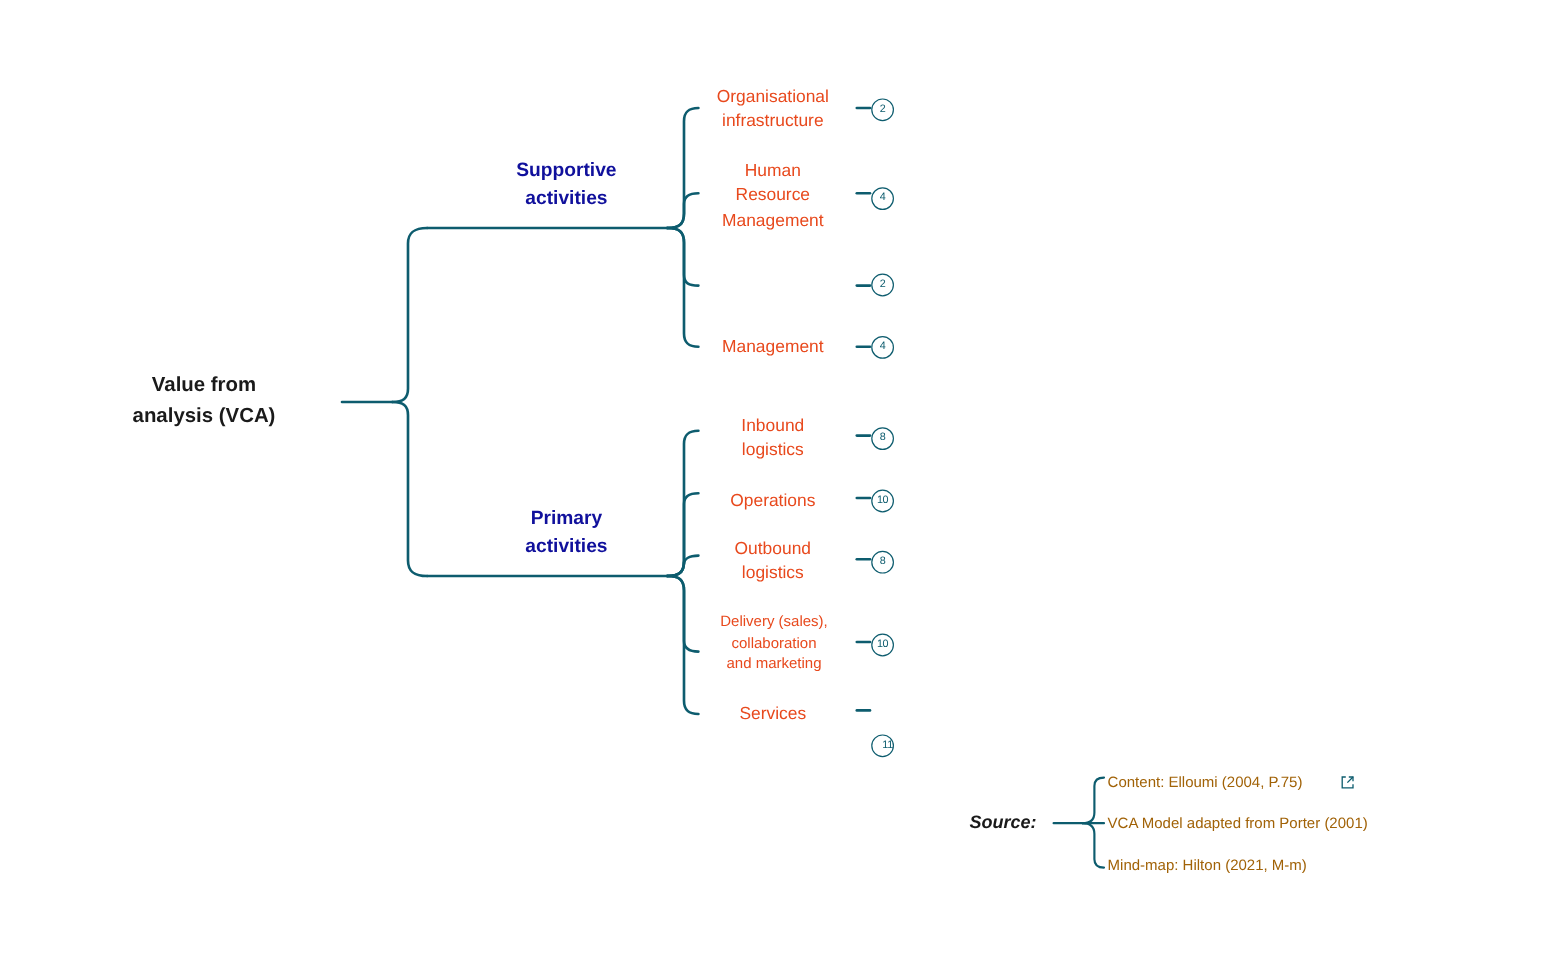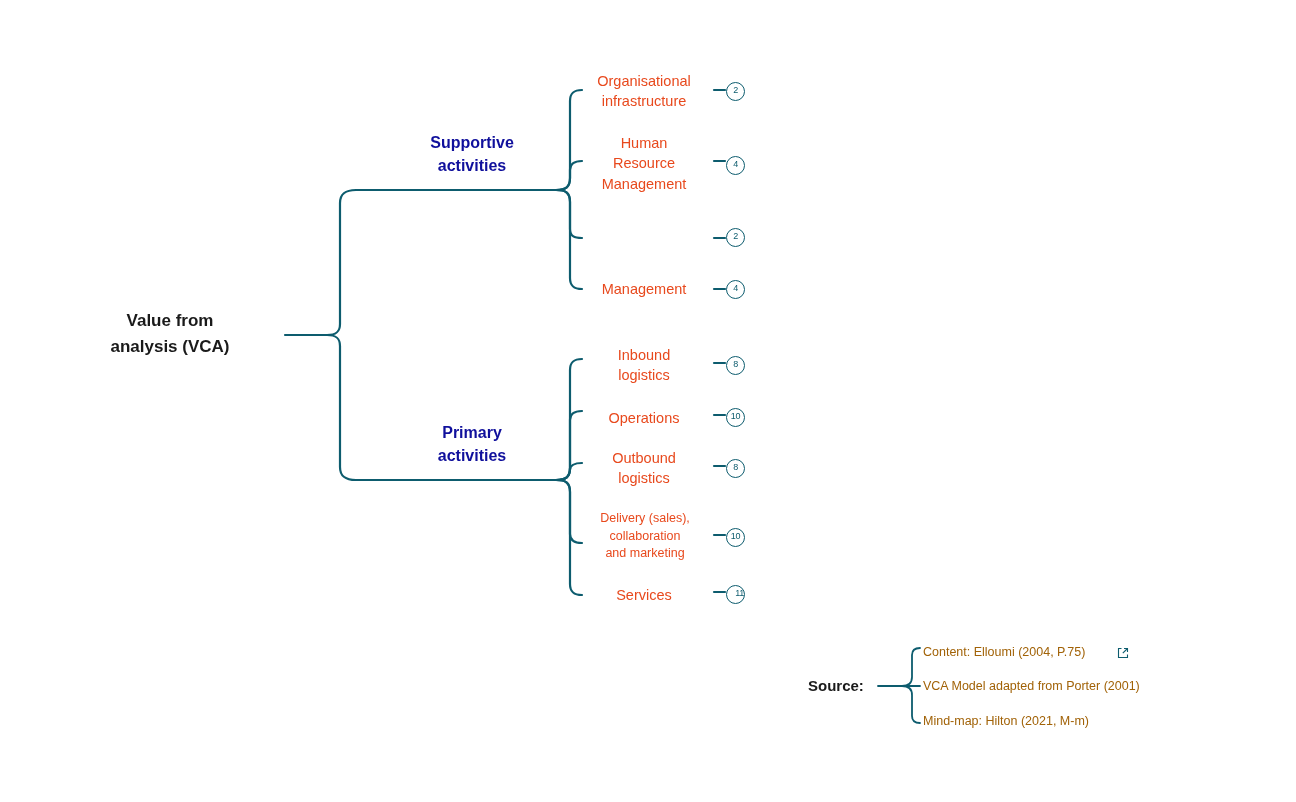--- a/index.html
+++ b/index.html
@@ -80,20 +80,21 @@
     letter-spacing: -0.3px;
   }
   
   .source-title {
     position: absolute;
     left: 808px;
     top: 677px;
     font-size: 15px;
     font-weight: bold;
     color: #1a1a1a;
+    font-style: italic;
   }
   .source-item {
     position: absolute;
     left: 923px;
     font-size: 12.5px;
     color: #a16207;
     white-space: nowrap;
   }
   #source-item-0 { top: 645px; }
   #source-item-1 { top: 679px; text-align: center; }
@@ -184,21 +185,21 @@
   <div class="leaf-label" style="left:574px; top:448px; width:140px;">Outbound
 logistics</div>
   <div class="count-badge" style="left:726px; top:459px;">8</div>
 
   <div class="leaf-label small" style="left:574px; top:510px; width:142px;">Delivery (sales),
 collaboration
 and marketing</div>
   <div class="count-badge" style="left:726px; top:528px;">10</div>
 
   <div class="leaf-label" style="left:574px; top:585px; width:140px;">Services</div>
-  <div class="count-badge" style="left:726px; top:585px;text-align:right;">11</div>
+  <div class="count-badge" style="left:726px; top:612px;text-align:right;">11</div>
 
   <div class="source-title">Source:</div>
   <div class="source-item" id="source-item-0">Content: Elloumi (2004, P.75)</div>
   <div class="source-item" id="source-item-1">VCA Model adapted from Porter (2001)</div>
   <div class="source-item" id="source-item-2">Mind-map: Hilton (2021, M-m)</div>
 
   <span class="ext-link-icon">
     <svg width="12" height="12" viewBox="0 0 12 12" fill="none" stroke="#0d5c6e" stroke-width="1.1">
       <path d="M4.5 1.5 H1.5 V10.5 H10.5 V7.5"></path>
       <path d="M7 1.5 H10.5 V5"></path>

